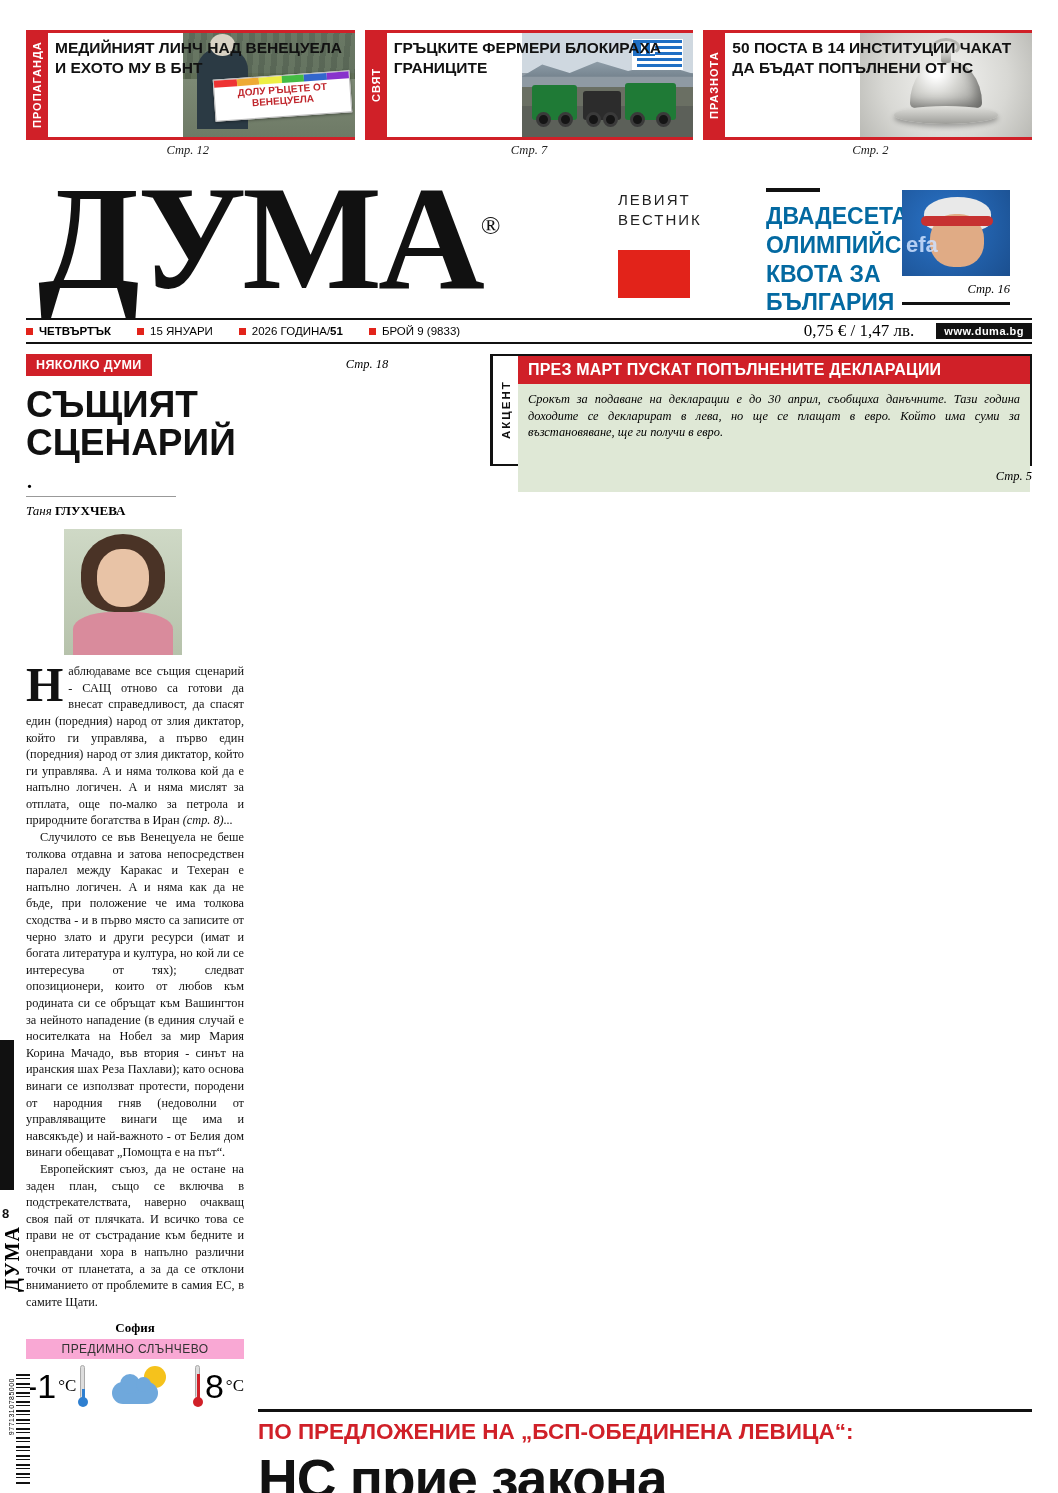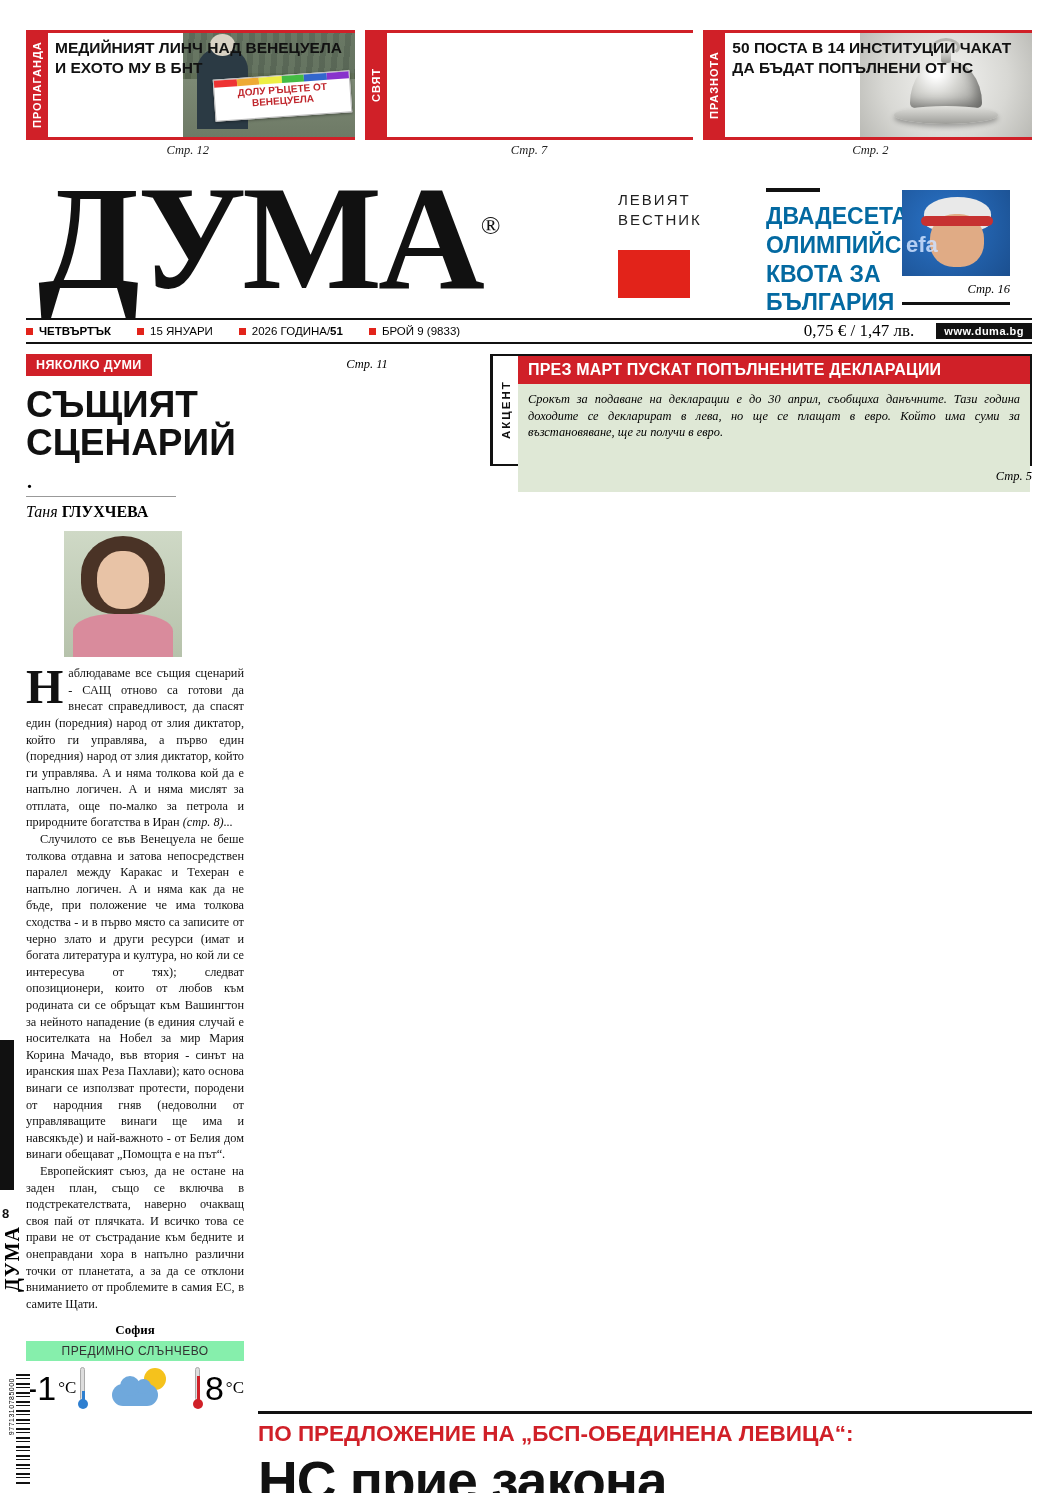--- a/index.html
+++ b/index.html
@@ -184,21 +184,21 @@
     background: #d02028; color: #fff; font-family: "Liberation Sans", sans-serif;
     font-weight: bold; font-size: 12.5px; padding: 4px 10px; display: inline-block;
     letter-spacing: .4px;
   }
   .edit-title {
     font-family: "Liberation Sans", sans-serif; font-weight: bold;
     font-size: 37px; line-height: 1.04; margin-top: 10px; color: #111;
   }
   .edit-dot { font-size: 28px; line-height: .4; margin-top: 10px; }
   .edit-author {
-    font-size: 16px; margin-top: 12px; font-style: italic;
+    font-size: 13px; margin-top: 12px; font-style: italic;
     border-top: 1px solid #999; padding-top: 6px; width: 150px;
   }
   .edit-author b { font-style: normal; }
   .author-photo {
     width: 118px; height: 126px; margin: 10px auto 8px 38px;
     background: linear-gradient(#cfd9c6, #b6c2ab);
     position: relative; overflow: hidden;
   }
   .author-photo .hair { position: absolute; left: 14%; top: 4%; width: 72%; height: 62%; background: #4a3326; border-radius: 50% 50% 40% 40%; }
   .author-photo .face { position: absolute; left: 28%; top: 16%; width: 44%; height: 46%; background: #e8c3a6; border-radius: 46%; }
@@ -260,21 +260,21 @@
   .main-head {
     font-family: "Liberation Sans", sans-serif; font-weight: bold;
     font-size: 55px; line-height: 1.04; color: #111; margin-top: 6px;
     letter-spacing: -1px;
   }
 
   
   .weather { width: 218px; margin-top: 10px; }
   .w-city { text-align: center; font-weight: bold; font-size: 13px; font-family: "Liberation Serif", serif; }
   .w-band {
-    background: #86efac; text-align: center; font-family: "Liberation Sans", sans-serif;
+    background: #f9a8d4; text-align: center; font-family: "Liberation Sans", sans-serif;
     font-size: 12px; color: #333; padding: 3px 0; margin-top: 3px; letter-spacing: .4px;
   }
   .w-row { display: flex; align-items: center; justify-content: space-between; margin-top: 6px; }
   .w-temp { font-size: 34px; font-family: "Liberation Sans", sans-serif; }
   .w-icons { display: flex; align-items: center; gap: 2px; }
   .therm { width: 10px; height: 42px; position: relative; }
   .therm .tube { position: absolute; left: 2px; top: 0; width: 5px; height: 34px; background: #ddd; border: 1px solid #aaa; border-radius: 3px; }
   .therm .bulb { position: absolute; left: 0; bottom: 0; width: 10px; height: 10px; border-radius: 50%; }
   .therm.cold .bulb { background: #2e7fd0; }
   .therm.cold .tube:after { content:""; position:absolute; left:1px; bottom:0; width:3px; height:30%; background:#2e7fd0; }
@@ -332,20 +332,40 @@
                 <i style="background:#83c"></i>
             </div>
             <div class="txt">ДОЛУ РЪЦЕТЕ ОТ ВЕНЕЦУЕЛА</div>
           </div>
         </div>
       </div>
     </div>
 
     <div class="teaser">
       <div class="teaser-tag">СВЯТ</div>
+      <div class="teaser-body">
+        <div class="teaser-headline">ГРЪЦКИТЕ ФЕРМЕРИ БЛОКИРАХА ГРАНИЦИТЕ</div>
+        <div class="teaser-photo ph2">
+          <div class="mount"></div>
+          <div class="road"></div>
+          <div class="tractor t1">
+              <span class="wheel" style="left:4px"></span>
+              <span class="wheel" style="right:4px"></span>
+            </div>
+          <div class="tractor t2">
+              <span class="wheel" style="left:3px"></span>
+              <span class="wheel" style="right:3px"></span>
+            </div>
+          <div class="tractor t3">
+              <span class="wheel" style="left:5px"></span>
+              <span class="wheel" style="right:5px"></span>
+            </div>
+          <div class="greekflag"></div>
+        </div>
+      </div>
     </div>
 
     <div class="teaser">
       <div class="teaser-tag">ПРАЗНОТА</div>
       <div class="teaser-body">
         <div class="teaser-headline">50 ПОСТА В 14 ИНСТИТУЦИИ ЧАКАТ ДА БЪДАТ ПОПЪЛНЕНИ ОТ НС</div>
         <div class="teaser-photo ph3">
           <div class="bell"></div>
           <div class="plate"></div>
         </div>
@@ -446,21 +466,21 @@
                 <i class="bulb"></i>
               </span>
             <span class="w-temp">8</span>
             <span style="font-size:17px">°C</span>
           </div>
         </div>
       </div>
     </div>
 
     <div class="col-mid">
-      <div class="geo-page">Стр. 11</div>
+      <div class="geo-page">Стр. 18</div>
     </div>
 
     <div class="col-right">
       <div class="accent-box">
         <div class="accent-tag">АКЦЕНТ</div>
         <div class="accent-main">
           <div class="accent-head">ПРЕЗ МАРТ ПУСКАТ ПОПЪЛНЕНИТЕ ДЕКЛАРАЦИИ</div>
           <div class="accent-body">Срокът за подаване на декларации е до 30 април, съобщиха данъчните. Тази година доходите се декларират в лева, но ще се плащат в евро. Който има суми за възстановяване, ще ги получи в евро.</div>
         </div>
       </div>

